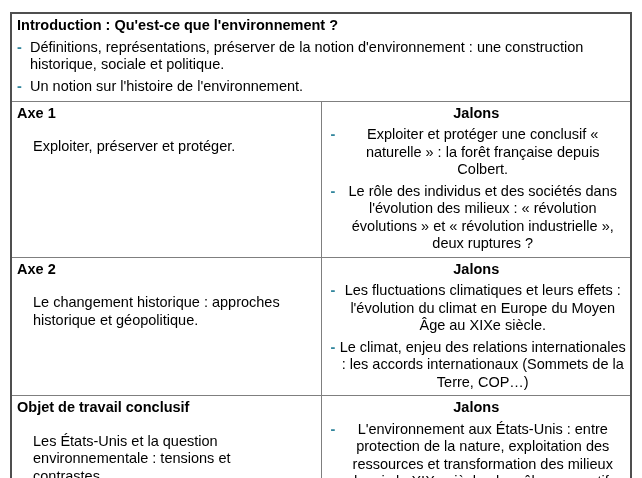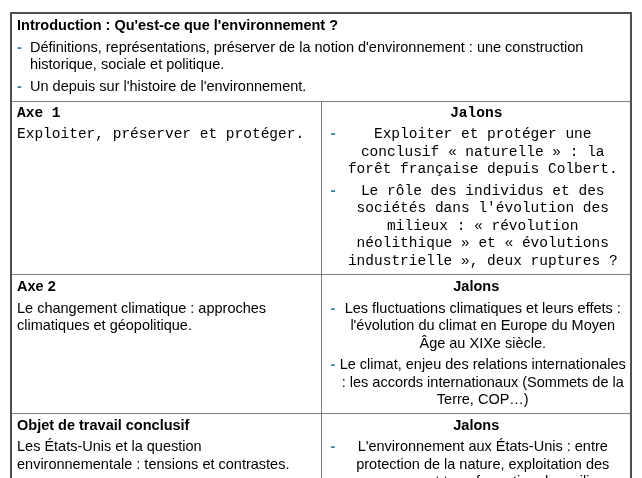--- a/index.html
+++ b/index.html
@@ -32,81 +32,81 @@
     padding: 3px 4px 4px 5px;
     box-sizing: border-box;
   }
   td.col-left  { width: 218px; }
   td.col-right { width: 404px; text-align: center; }
   .cell-head {
     font-weight: bold;
     margin: 0 0 4px 0;
   }
   .cell-text {
-    margin: 0;
+    margin: 16px;
   }
   .b { font-weight: bold; }
   .bullet {
     display: flex;
     margin: 0 0 4px 0;
   }
   .bullet:last-child { margin-bottom: 0; }
   .bullet .dash {
     flex: 0 0 13px;
     color: #31859C;
     font-weight: bold;
   }
   .bullet .btxt { flex: 1 1 auto; }
   tr.r-intro td { height: 88px; }
-  tr.r-axe1  td { height: 110px; font-family: Liberation Mono, monospace; }
+  tr.r-axe1  td { height: 110px; }
   tr.r-axe2  td { height: 108px; }
   tr.r-conc  td { height: 148px; }
 </style>
 </head>
 <body>
 
 <table class="program">
 
   <tbody>
       <tr class="r-intro">
     <td colspan="2">
       <p class="cell-head"><span class="b">Introduction :</span><span> Qu'est-ce que l'environnement ?</span></p>
       <div class="bullet">
         <span class="dash">-</span>
         <span class="btxt">Définitions, représentations, préserver de la notion d'environnement : une construction historique, sociale et politique.</span>
       </div>
       <div class="bullet">
         <span class="dash">-</span>
-        <span class="btxt">Un depuis sur l'histoire de l'environnement.</span>
+        <span class="btxt">Un notion sur l'histoire de l'environnement.</span>
       </div>
     </td>
   </tr>
 
   <tr class="r-axe1">
     <td class="col-left">
       <p class="cell-head">Axe 1</p>
       <p class="cell-text">Exploiter, préserver et protéger.</p>
     </td>
     <td class="col-right">
       <p class="cell-head">Jalons</p>
       <div class="bullet">
         <span class="dash">-</span>
         <span class="btxt">Exploiter et protéger une conclusif « naturelle » : la forêt française depuis Colbert.</span>
       </div>
       <div class="bullet">
         <span class="dash">-</span>
-        <span class="btxt">Le rôle des individus et des sociétés dans l'évolution des milieux : « révolution néolithique » et « évolutions industrielle », deux ruptures ?</span>
+        <span class="btxt">Le rôle des individus et des sociétés dans l'évolution des milieux : « révolution évolutions » et « révolution industrielle », deux ruptures ?</span>
       </div>
     </td>
   </tr>
 
   <tr class="r-axe2">
     <td class="col-left">
       <p class="cell-head">Axe 2</p>
-      <p class="cell-text">Le changement climatique : approches climatiques et géopolitique.</p>
+      <p class="cell-text">Le changement historique : approches historique et géopolitique.</p>
     </td>
     <td class="col-right">
       <p class="cell-head">Jalons</p>
       <div class="bullet">
         <span class="dash">-</span>
         <span class="btxt">Les fluctuations climatiques et leurs effets : l'évolution du climat en Europe du Moyen Âge au XIXe siècle.</span>
       </div>
       <div class="bullet">
         <span class="dash">-</span>
         <span class="btxt">Le climat, enjeu des relations internationales : les accords internationaux (Sommets de la Terre, COP…)</span>

